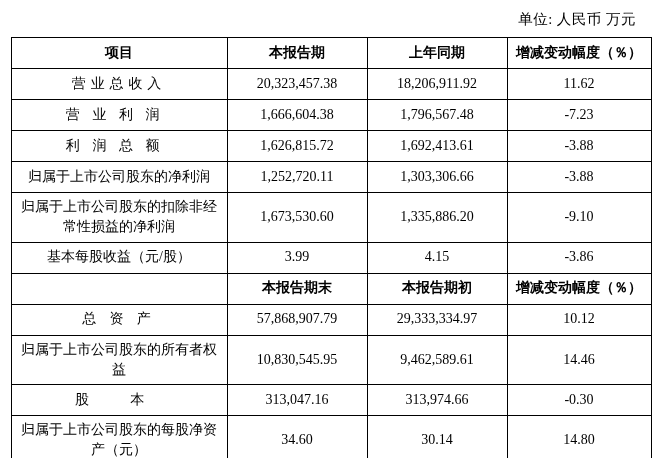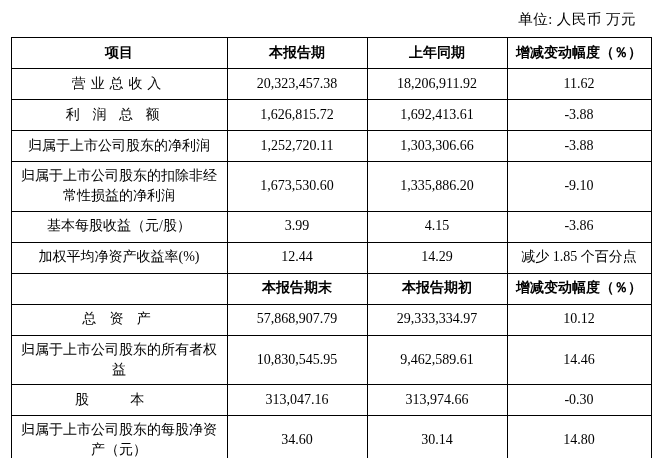--- a/index.html
+++ b/index.html
@@ -96,20 +96,26 @@
         <td class="hdr">增减变动幅度（％）</td>
       </tr>
 
       <tr>
         <td class="label spaced2">营业总收入</td>
         <td class="num">20,323,457.38</td>
         <td class="num">18,206,911.92</td>
         <td class="num">11.62</td>
       </tr>
 
+      <tr>
+        <td class="label spaced3">营业利润</td>
+        <td class="num">1,666,604.38</td>
+        <td class="num">1,796,567.48</td>
+        <td class="num">-7.23</td>
+      </tr>
 
       <tr>
         <td class="label spaced3">利润总额</td>
         <td class="num">1,626,815.72</td>
         <td class="num">1,692,413.61</td>
         <td class="num">-3.88</td>
       </tr>
 
       <tr>
         <td class="label two-line">归属于上市公司股东的净利润</td>
@@ -125,26 +131,20 @@
         <td class="num">-9.10</td>
       </tr>
 
       <tr>
         <td class="label">基本每股收益（元/股）</td>
         <td class="num">3.99</td>
         <td class="num">4.15</td>
         <td class="num">-3.86</td>
       </tr>
 
-      <tr>
-        <td class="label">加权平均净资产收益率(%)</td>
-        <td class="num">12.44</td>
-        <td class="num">14.29</td>
-        <td class="num">减少 1.85 个百分点</td>
-      </tr>
 
       <tr>
         <td class="hdr"></td>
         <td class="hdr">本报告期末</td>
         <td class="hdr">本报告期初</td>
         <td class="hdr">增减变动幅度（％）</td>
       </tr>
 
       <tr>
         <td class="label spaced2">总 资 产</td>

